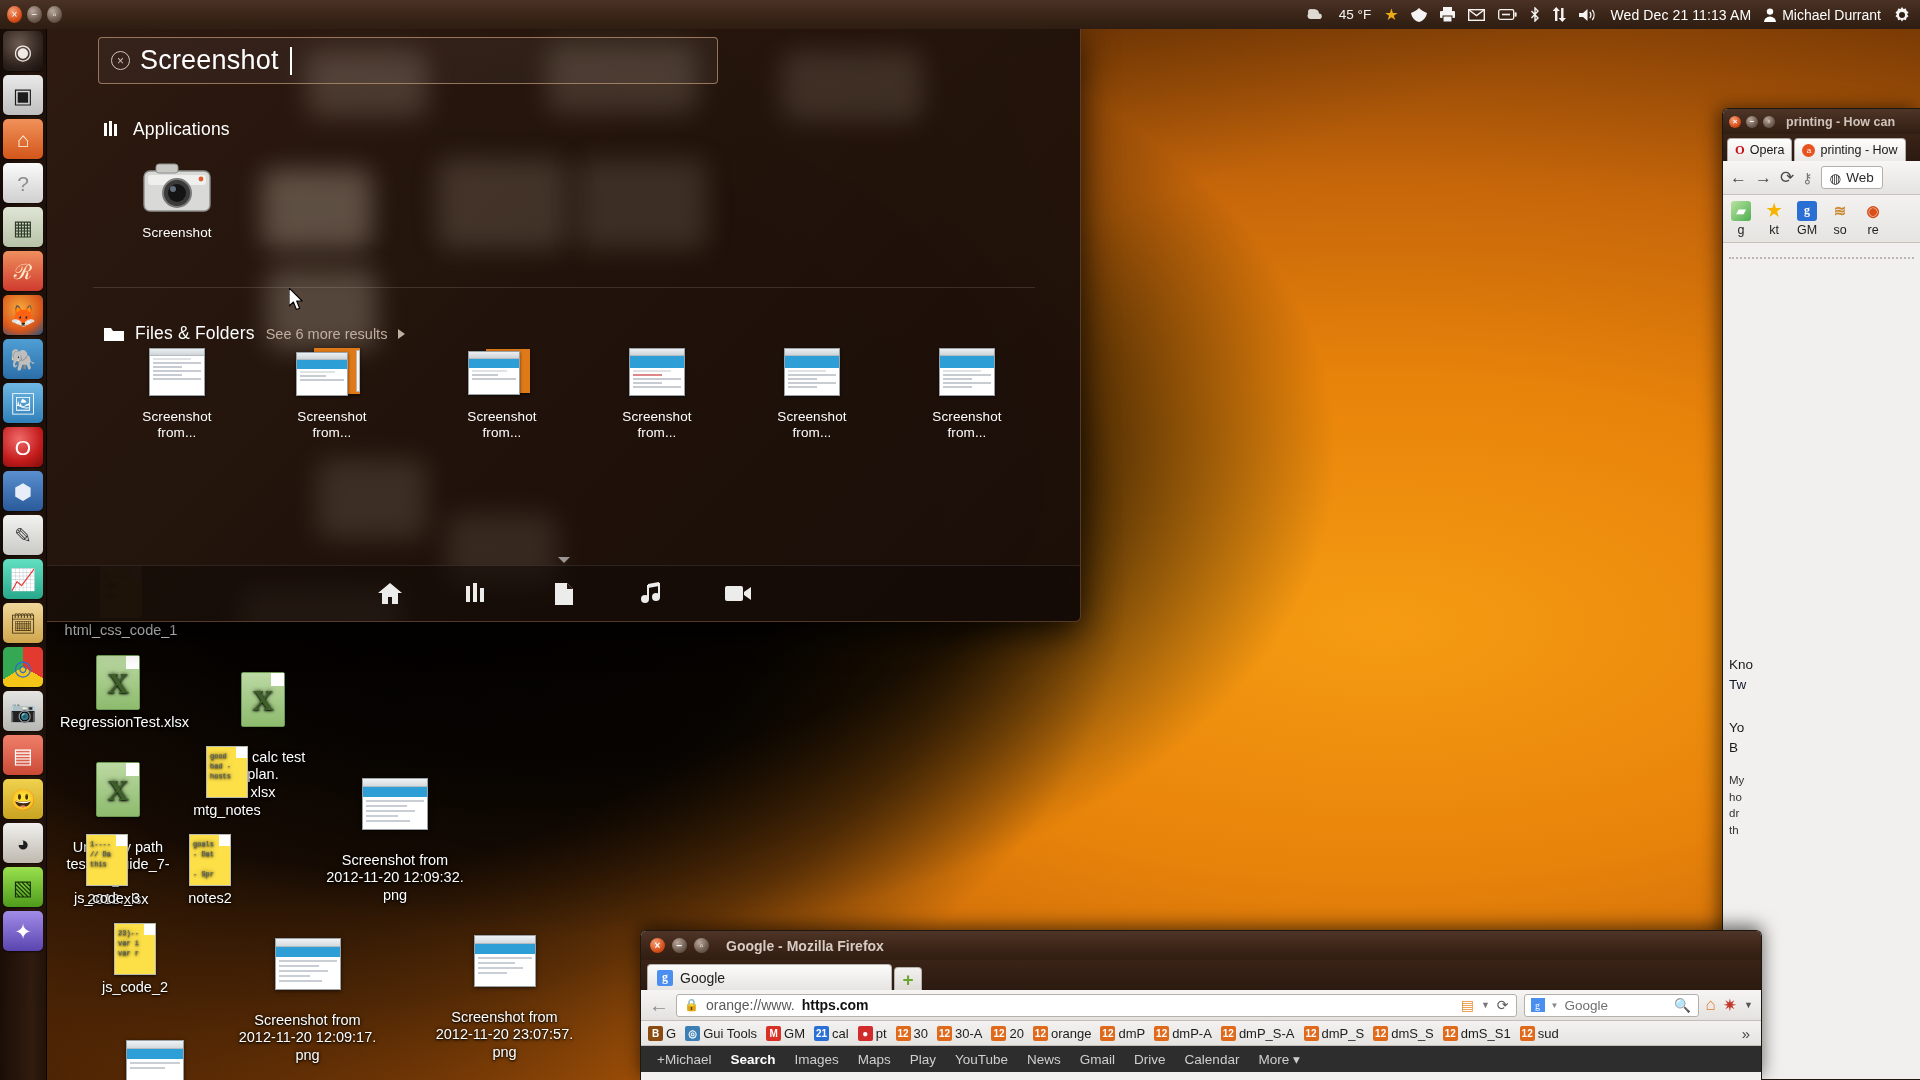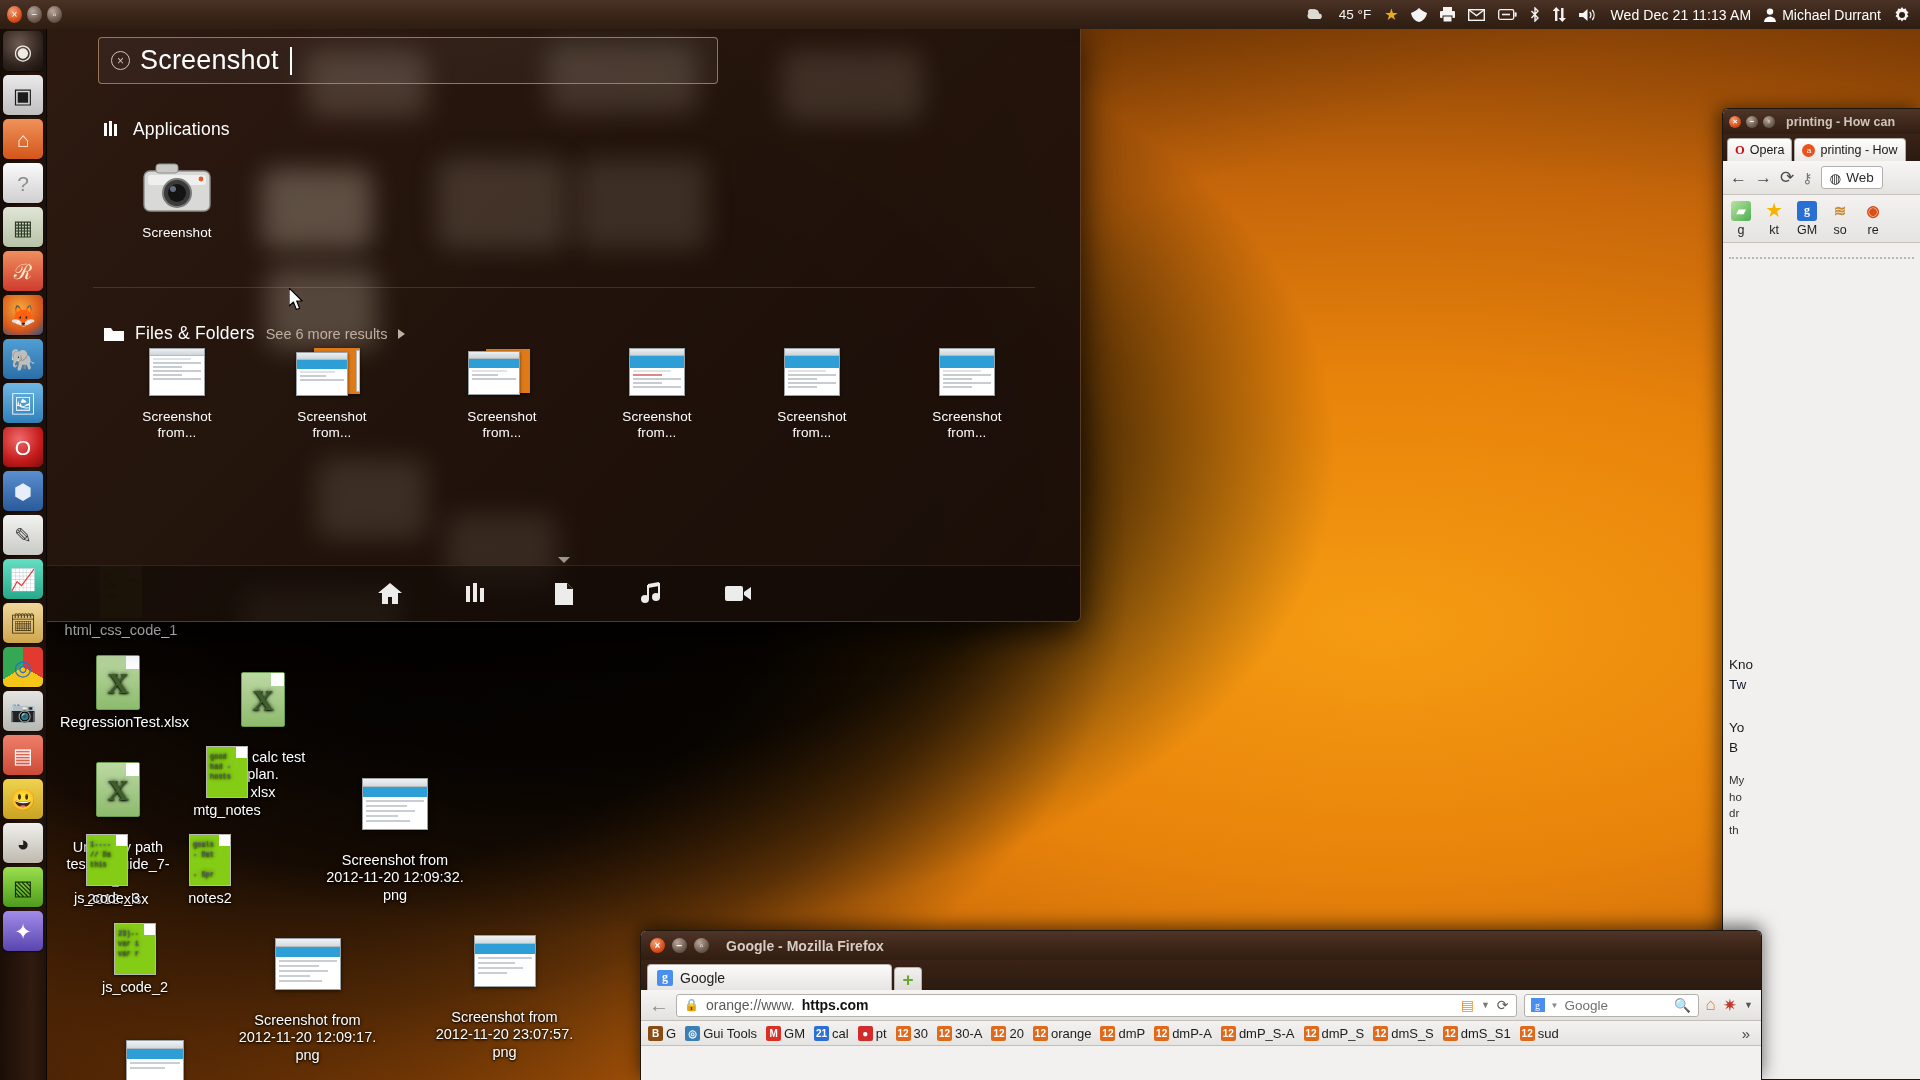--- a/index.html
+++ b/index.html
@@ -115,21 +115,21 @@
   
   .dicon{ position:absolute; width:116px; text-align:center; color:#fff; font-size:14.5px;
      line-height:1.2; text-shadow:0 1px 2px rgba(0,0,0,.95), 0 0 4px rgba(0,0,0,.85);}
   .dicon .ic{ height:58px; display:flex;align-items:flex-end;justify-content:center; margin-bottom:4px;}
   .xlsx{ width:44px;height:55px; background:linear-gradient(to bottom,#bcd9a3,#8dbb6d);
      border:1px solid #6d9a50; border-radius:2px; position:relative;
      display:flex;align-items:center;justify-content:center; color:#3d6028;
      font-size:30px; font-weight:bold; font-family:"Liberation Serif",serif;
      box-shadow:0 1px 3px rgba(0,0,0,.6);}
   .xlsx::after{content:"";position:absolute;top:0;right:0;border-width:0 13px 13px 0;border-style:solid;border-color:#eef6e6 #fff #fff #eef6e6;}
-  .txtf{ width:42px;height:52px; background:#84cc16; border:1px solid #b9b9b4; position:relative;
+  .txtf{ width:42px;height:52px; background:#fde047; border:1px solid #b9b9b4; position:relative;
      box-shadow:0 1px 3px rgba(0,0,0,.6); text-align:left; padding:4px 3px;
      font-family:"Liberation Mono",monospace; font-size:7px; color:#55606b; overflow:hidden; line-height:1.45;}
   .txtf::after{content:"";position:absolute;top:0;right:0;border-width:0 11px 11px 0;border-style:solid;border-color:#d7d7d2 #fff #fff #d7d7d2;}
   .shotf{ width:66px;height:52px; background:#fff; border:1px solid #9aa2a8; position:relative; overflow:hidden;
      box-shadow:0 1px 4px rgba(0,0,0,.6);}
   .shotf .tb{height:8px;background:linear-gradient(to bottom,#f0f3f5,#d3dade);border-bottom:1px solid #b4bcc1;}
   .shotf .bl{height:10px;background:#2e9fd6;}
   .shotf .cn{padding:3px;}
   .shotf .cn i{display:block;height:2px;background:#c8ced3;margin-bottom:3px;}
 
@@ -465,20 +465,33 @@
       <span class="bm">
         <span class="bmico" style="background: rgb(224, 106, 27);">12</span>
         <span>dmS_S1</span>
       </span>
       <span class="bm">
         <span class="bmico" style="background: rgb(224, 106, 27);">12</span>
         <span>sud</span>
       </span>
       <span style="margin-left: auto; font-size: 15px; color: rgb(68, 68, 68); padding-right: 4px;">»</span>
     </div>
+  <div class="gbar" id="ggbar">
+      <span>+Michael</span>
+      <span class="on">Search</span>
+      <span>Images</span>
+      <span>Maps</span>
+      <span>Play</span>
+      <span>YouTube</span>
+      <span>News</span>
+      <span>Gmail</span>
+      <span>Drive</span>
+      <span>Calendar</span>
+      <span>More ▾</span>
+    </div>
 </div>
 
 <div id="dash">
   <div class="blurspot" style="left:260px;top:22px;width:120px;height:66px;background:#9b8a7a;"></div>
   <div class="blurspot" style="left:500px;top:14px;width:150px;height:70px;background:#8b7b6c;"></div>
   <div class="blurspot" style="left:735px;top:22px;width:140px;height:70px;background:#7d6e60;"></div>
   <div class="blurspot" style="left:215px;top:140px;width:110px;height:80px;background:#c9b9a6;opacity:.35;"></div>
   <div class="blurspot" style="left:390px;top:130px;width:130px;height:90px;background:#8d7c6c;opacity:.30;"></div>
   <div class="blurspot" style="left:530px;top:130px;width:130px;height:90px;background:#8d7c6c;opacity:.26;"></div>
   <div class="blurspot" style="left:220px;top:240px;width:110px;height:80px;background:#bdae9d;opacity:.32;"></div>

